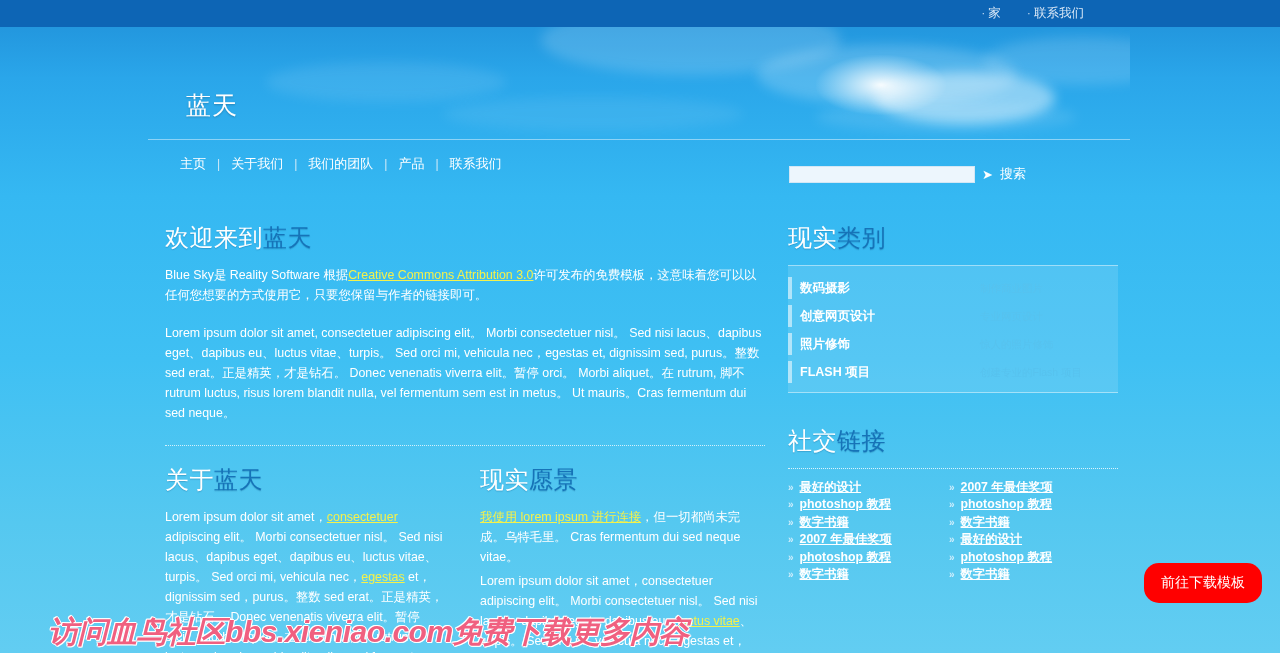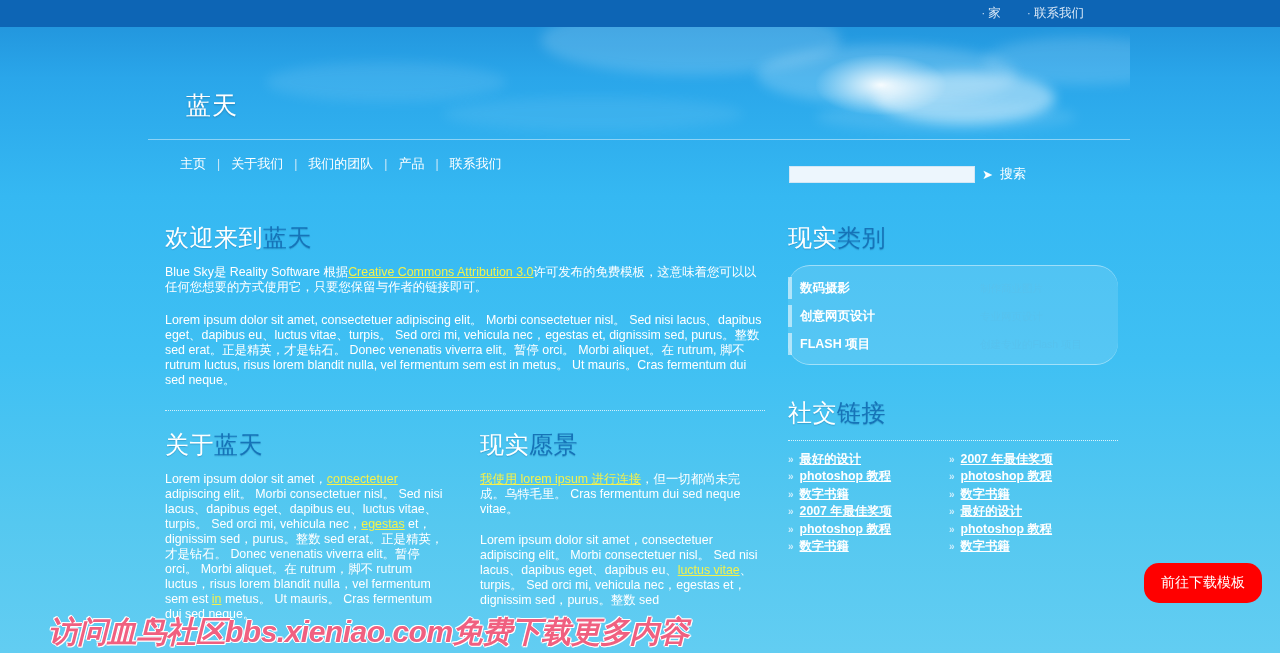--- a/index.html
+++ b/index.html
@@ -86,40 +86,39 @@
   .right-col { position:absolute; left:788px; top:222px; width:330px; }
 
   h2.sect {
     font-size:24px; font-weight:normal; color:#ffffff;
     text-shadow:0 1px 1px rgba(0,70,120,.25);
     margin-bottom:11px; letter-spacing:.5px;
   }
   h2.sect .hi { color:#1673b8; }
 
   p.body {
-    font-size:12.4px; line-height:15px; color:#ffffff;
+    font-size:12.4px; line-height:20px; color:#ffffff;
   }
   .lead { margin-bottom:18px; }
   a.ylink { color:#f5f14a; text-decoration:underline; }
 
   .rule {
     border:0; border-top:1px dotted rgba(255,255,255,.75);
     margin:22px 0 18px 0;
   }
 
   .cols2 { display:flex; gap:32px; }
   .col { width:283px; }
 
   
   .catbox {
     background:rgba(255,255,255,.12);
     border-top:1px solid rgba(255,255,255,.45);
     border-bottom:1px solid rgba(255,255,255,.45);
     padding:8px 0 6px 0;
-    border-radius:22px;
   }
   .catrow {
     display:flex; align-items:center;
     height:28px; padding-left:12px; position:relative;
   }
   .catrow::before {
     content:""; position:absolute; left:0; top:3px;
     width:4px; height:22px; background:rgba(255,255,255,.55);
   }
   .catrow .cname {
@@ -234,21 +233,21 @@
         </h2>
         <p class="body">
           <span>Lorem ipsum dolor sit amet，</span><a class="ylink" href="#">consectetuer</a><span> adipiscing elit。 Morbi consectetuer nisl。 Sed nisi lacus、dapibus eget、dapibus eu、luctus vitae、turpis。 Sed orci mi, vehicula nec，</span><a class="ylink" href="#">egestas</a><span> et，dignissim sed，purus。整数 sed erat。正是精英，才是钻石。 Donec venenatis viverra elit。暂停 orci。 Morbi aliquet。在 rutrum，脚不 rutrum luctus，risus lorem blandit nulla，vel fermentum sem est </span><a class="ylink" href="#">in</a><span> metus。 Ut mauris。 Cras fermentum dui sed neque。</span>
         </p>
       </div>
 
       <div class="col">
         <h2 class="sect">
           <span>现实</span><span class="hi">愿景</span>
         </h2>
-        <p class="body" style="margin-bottom:16px">
+        <p class="body" style="margin-bottom:4px">
           <a class="ylink" href="#">我使用 lorem ipsum 进行连接</a><span>，但一切都尚未完成。乌特毛里。 Cras fermentum dui sed neque vitae。</span>
         </p>
         <p class="body">
           <span>Lorem ipsum dolor sit amet，consectetuer adipiscing elit。 Morbi consectetuer nisl。 Sed nisi lacus、dapibus eget、dapibus eu、</span><a class="ylink" href="#">luctus vitae</a><span>、turpis。 Sed orci mi, vehicula nec，egestas et，dignissim sed，purus。整数 sed</span>
         </p>
 
       </div>
 
     </div>
   </div>
@@ -260,20 +259,24 @@
     </h2>
 
     <div class="catbox">
       <div class="catrow">
         <span class="cname">数码摄影</span>
         <span class="cdesc">制作商业图片</span>
       </div>
       <div class="catrow">
         <span class="cname">创意网页设计</span>
         <span class="cdesc">专业网页设计</span>
+      </div>
+      <div class="catrow">
+        <span class="cname">照片修饰</span>
+        <span class="cdesc">惊人的照片修饰</span>
       </div>
       <div class="catrow">
         <span class="cname">FLASH 项目</span>
         <span class="cdesc">创建专业的Flash 项目</span>
       </div>
     </div>
 
     <h2 class="sect" style="margin-top:32px">
       <span>社交</span><span class="hi">链接</span>
     </h2>

